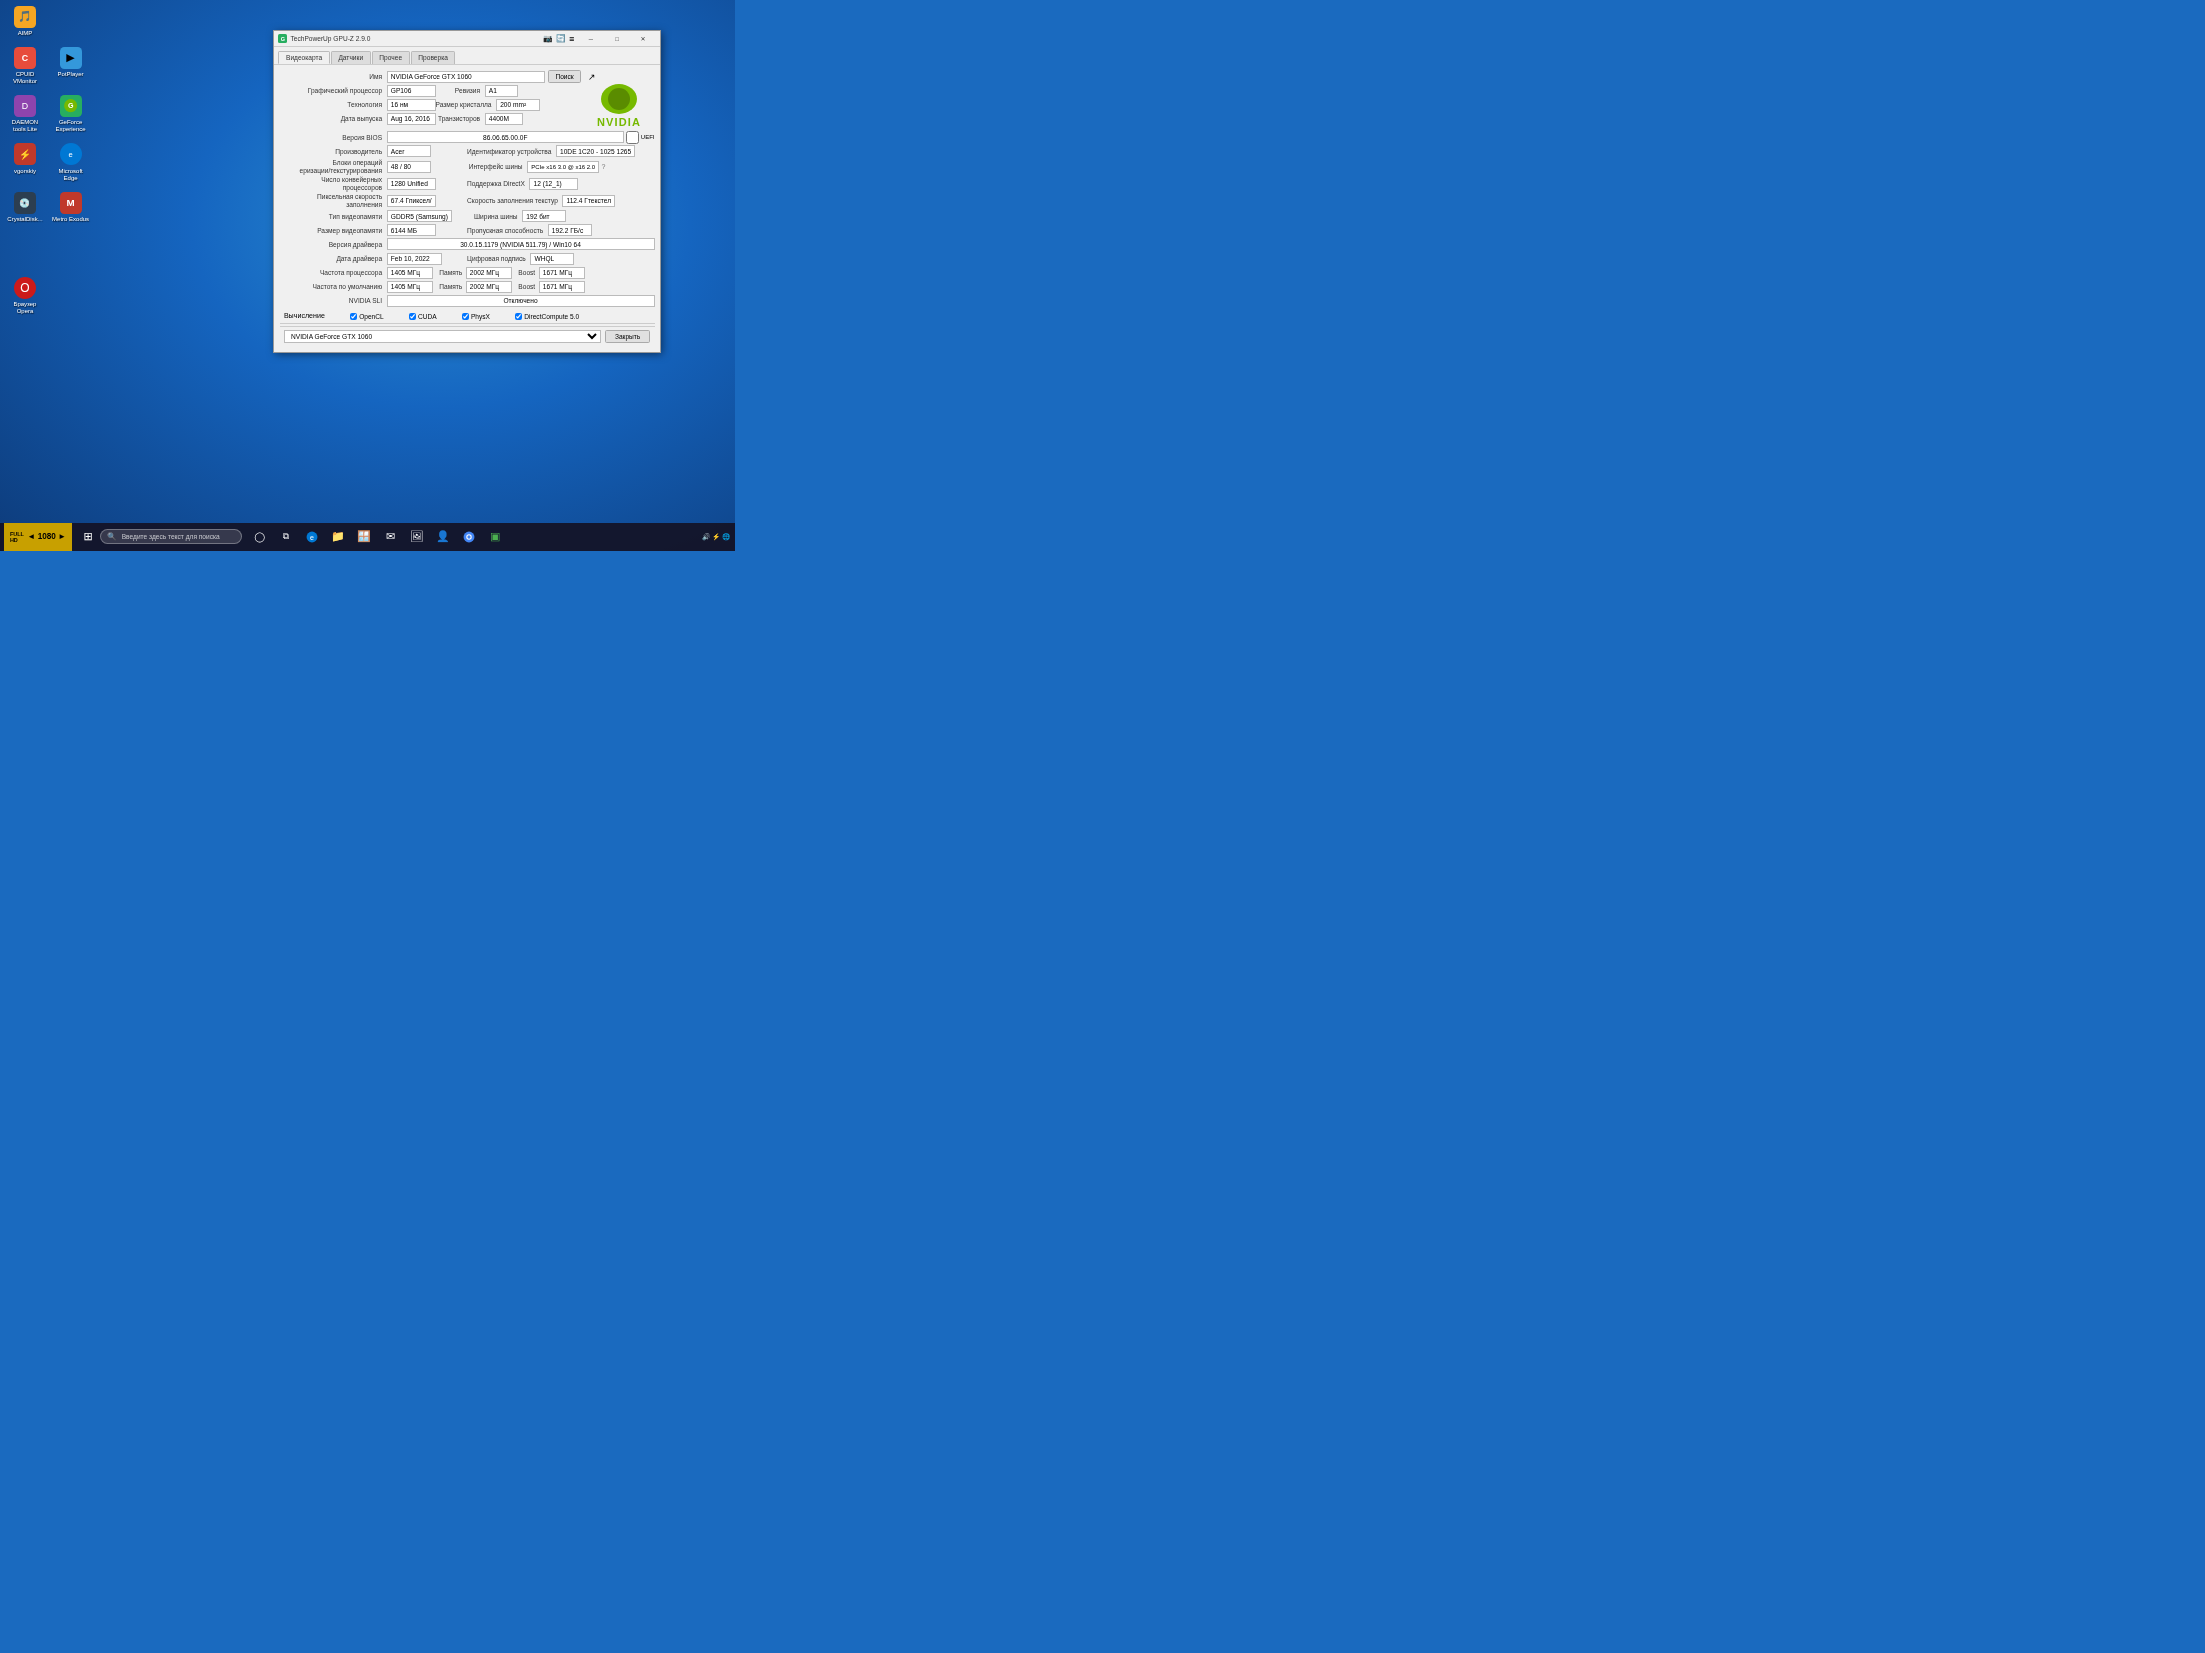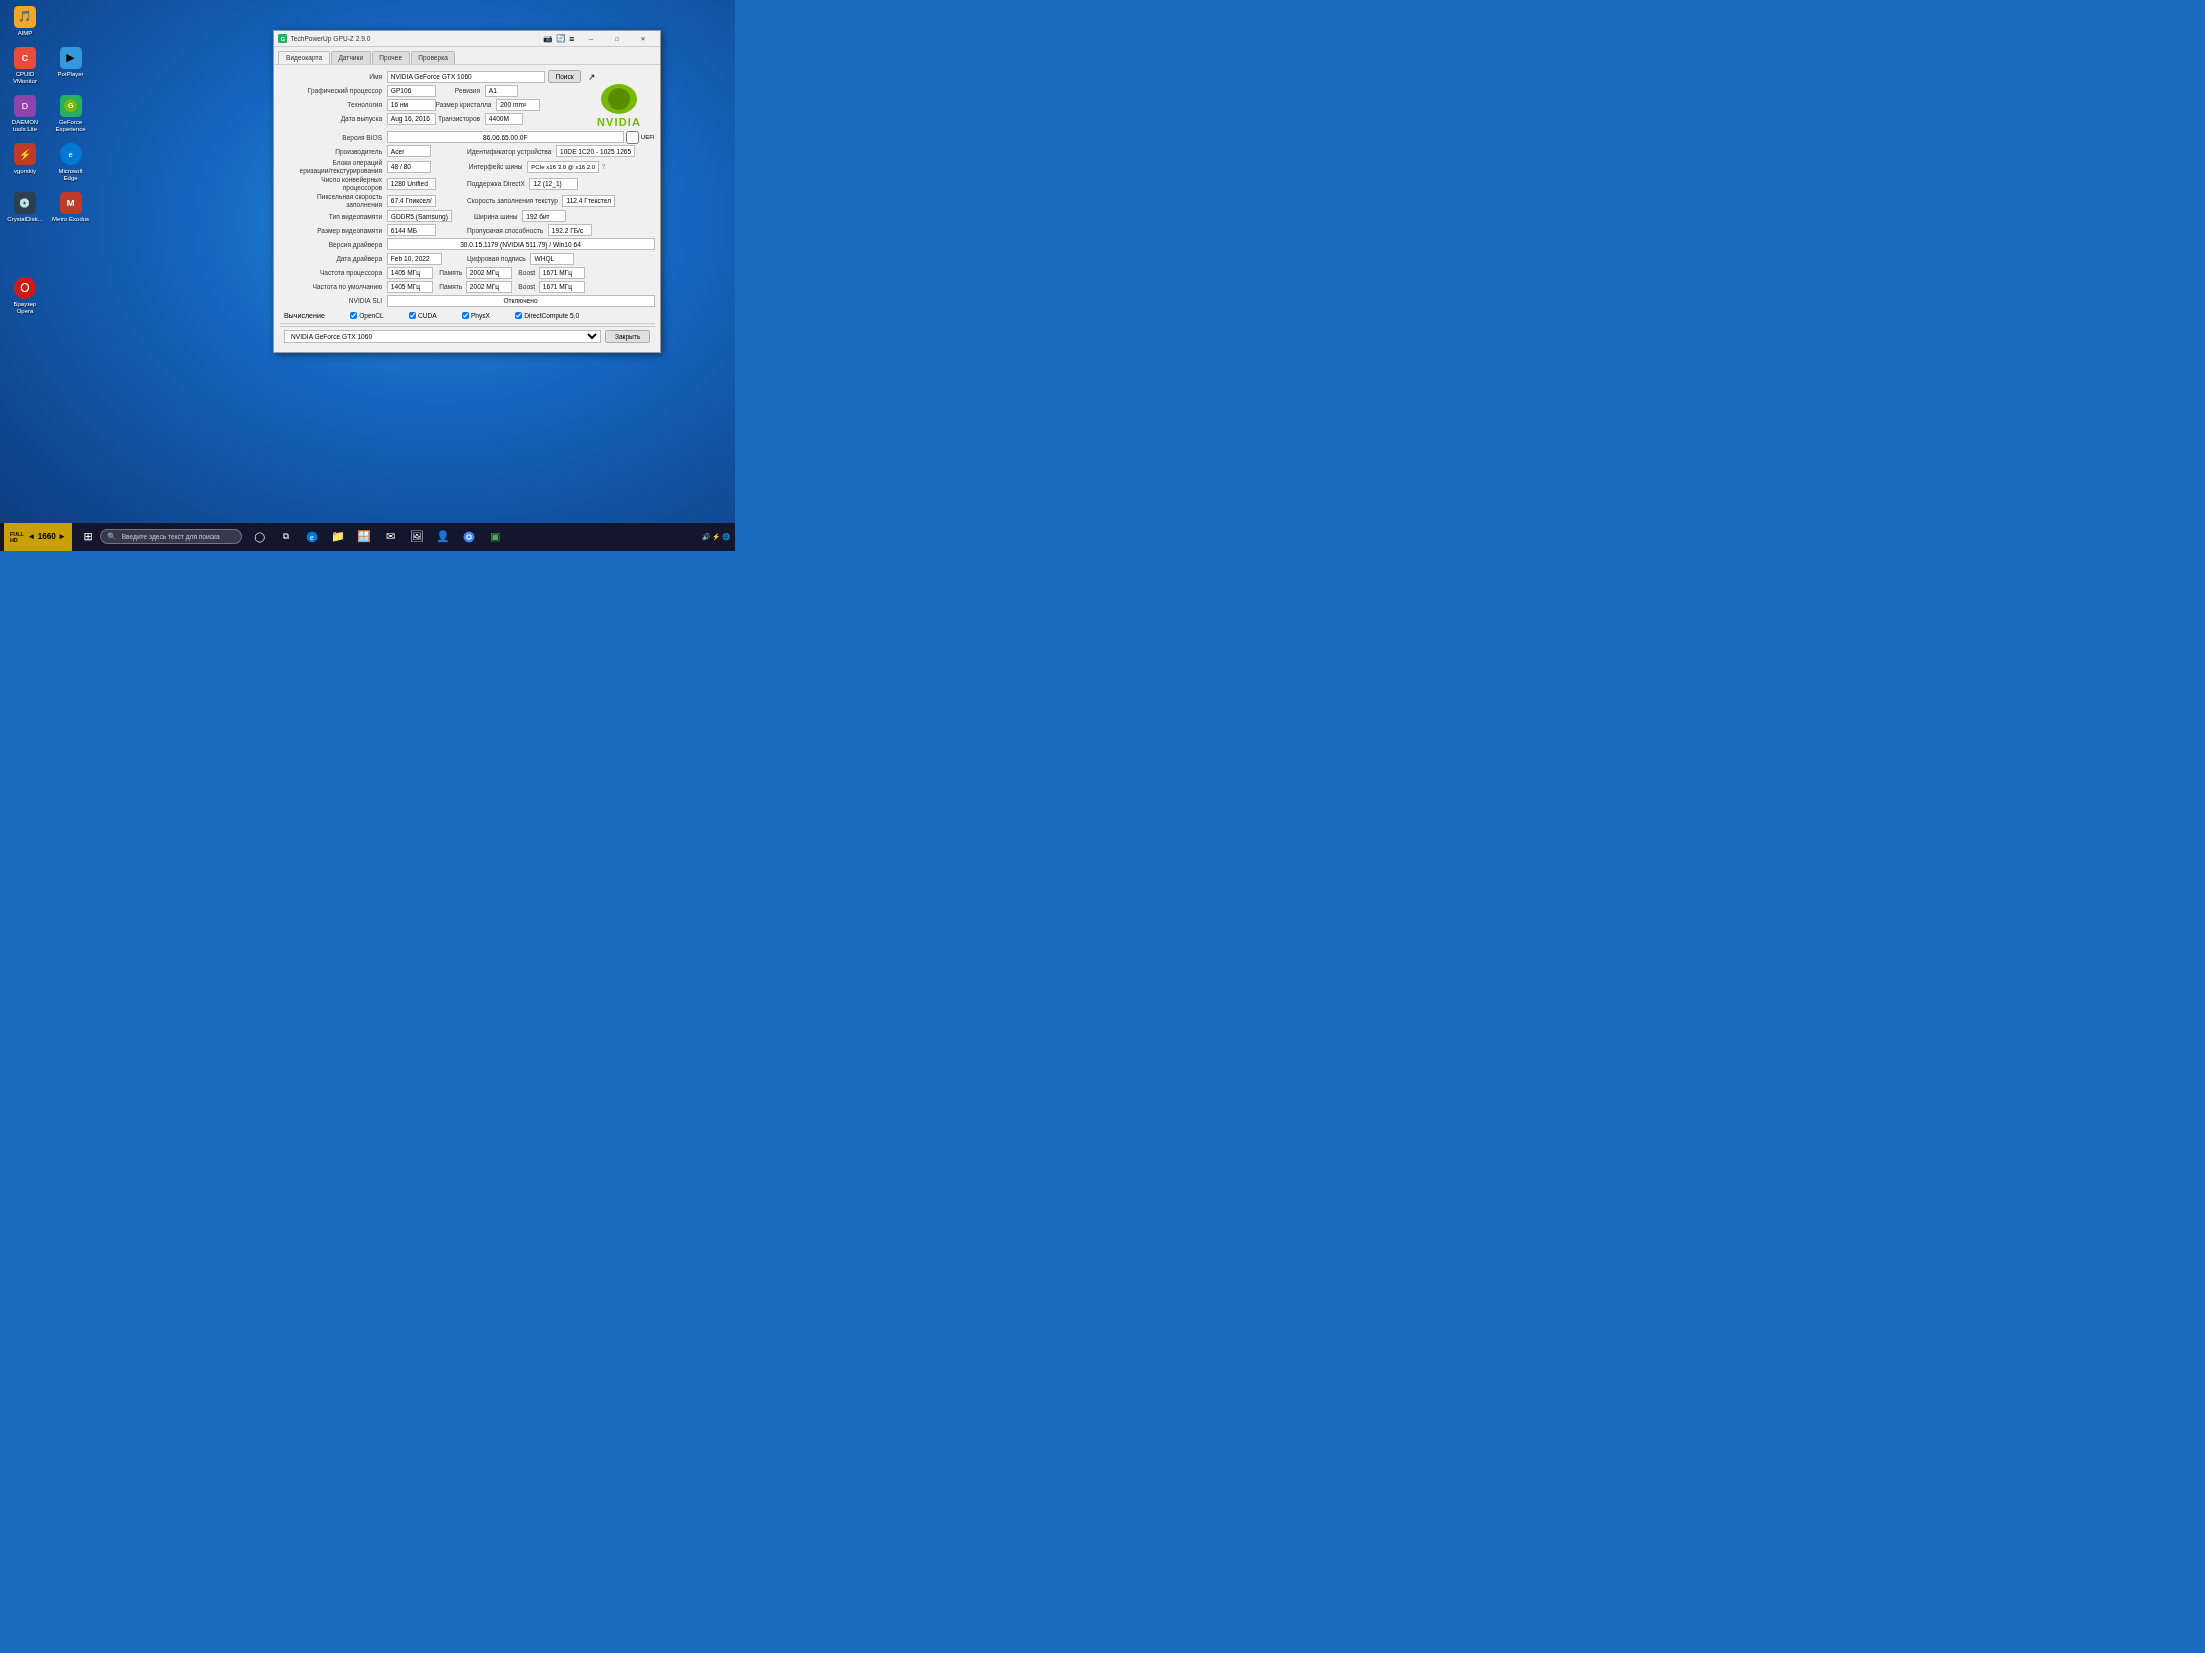--- a/index.html
+++ b/index.html
@@ -229,21 +229,21 @@
       border: 0.5px solid #aaa;
       padding: 1.6px 6.6px;
       cursor: pointer;
       font-size: 6.6px;
       border-radius: 1.6px;
     }
 
     
     .checkboxes-row {
       display: flex;
-      align-items: center;
+      align-items: flex-end;
       gap: 25px;
       padding: 2.2px 4.4px;
     }
 
     .checkbox-item {
       display: flex;
       align-items: center;
       gap: 2.2px;
       font-size: 6.6px;
     }
@@ -689,21 +689,21 @@
         </select>
         <button class="close-btn">Закрыть</button>
       </div>
     </div>
   </div>
 
   <div class="taskbar">
 
     <div class="fhd-badge" style="position:static; margin-right:4.4px;">
       <div style="font-size:5.5px; font-weight:bold; line-height:1.1;">FULL<br>HD</div>
-      <div style="font-size:8.2px; font-weight:bold;">◄ 1660 ►</div>
+      <div style="font-size:8.2px; font-weight:bold;">◄ 1080 ►</div>
     </div>
 
     <div class="taskbar-start">⊞</div>
 
     <div class="taskbar-search">
       <span class="taskbar-search-icon">🔍</span>
       <span class="taskbar-search-text">Введите здесь текст для поиска</span>
     </div>
 
     <div class="taskbar-icons">

